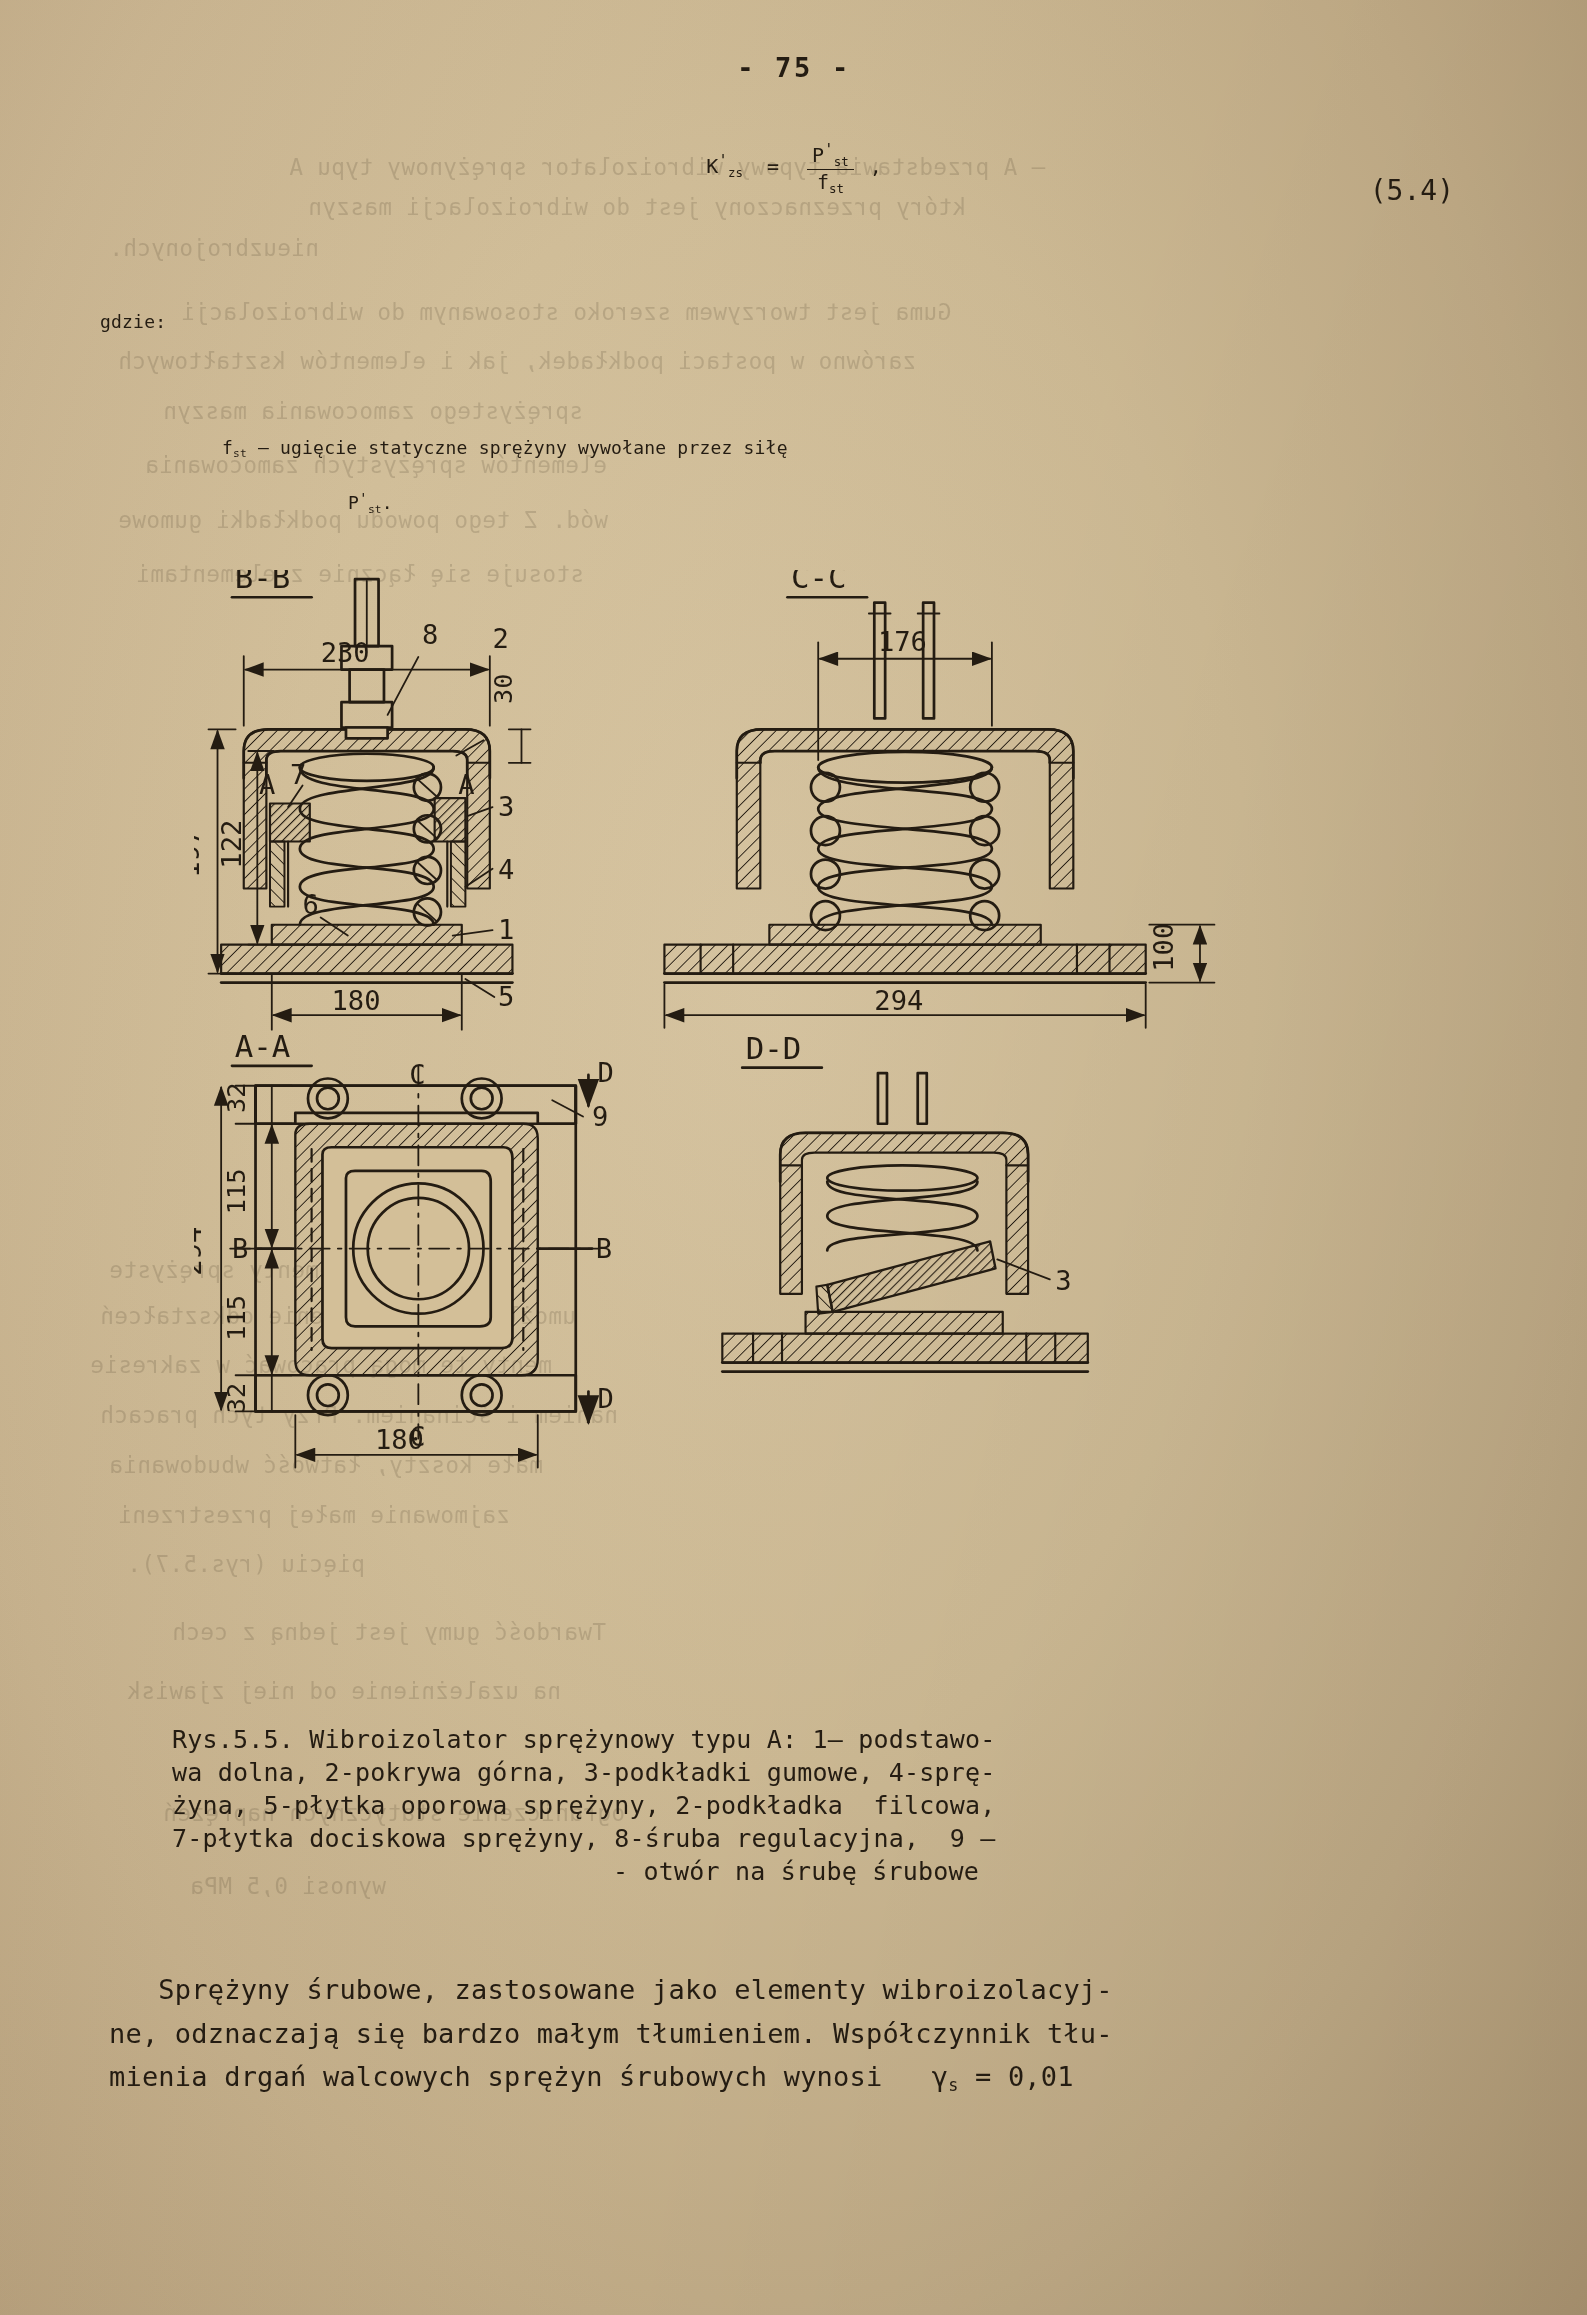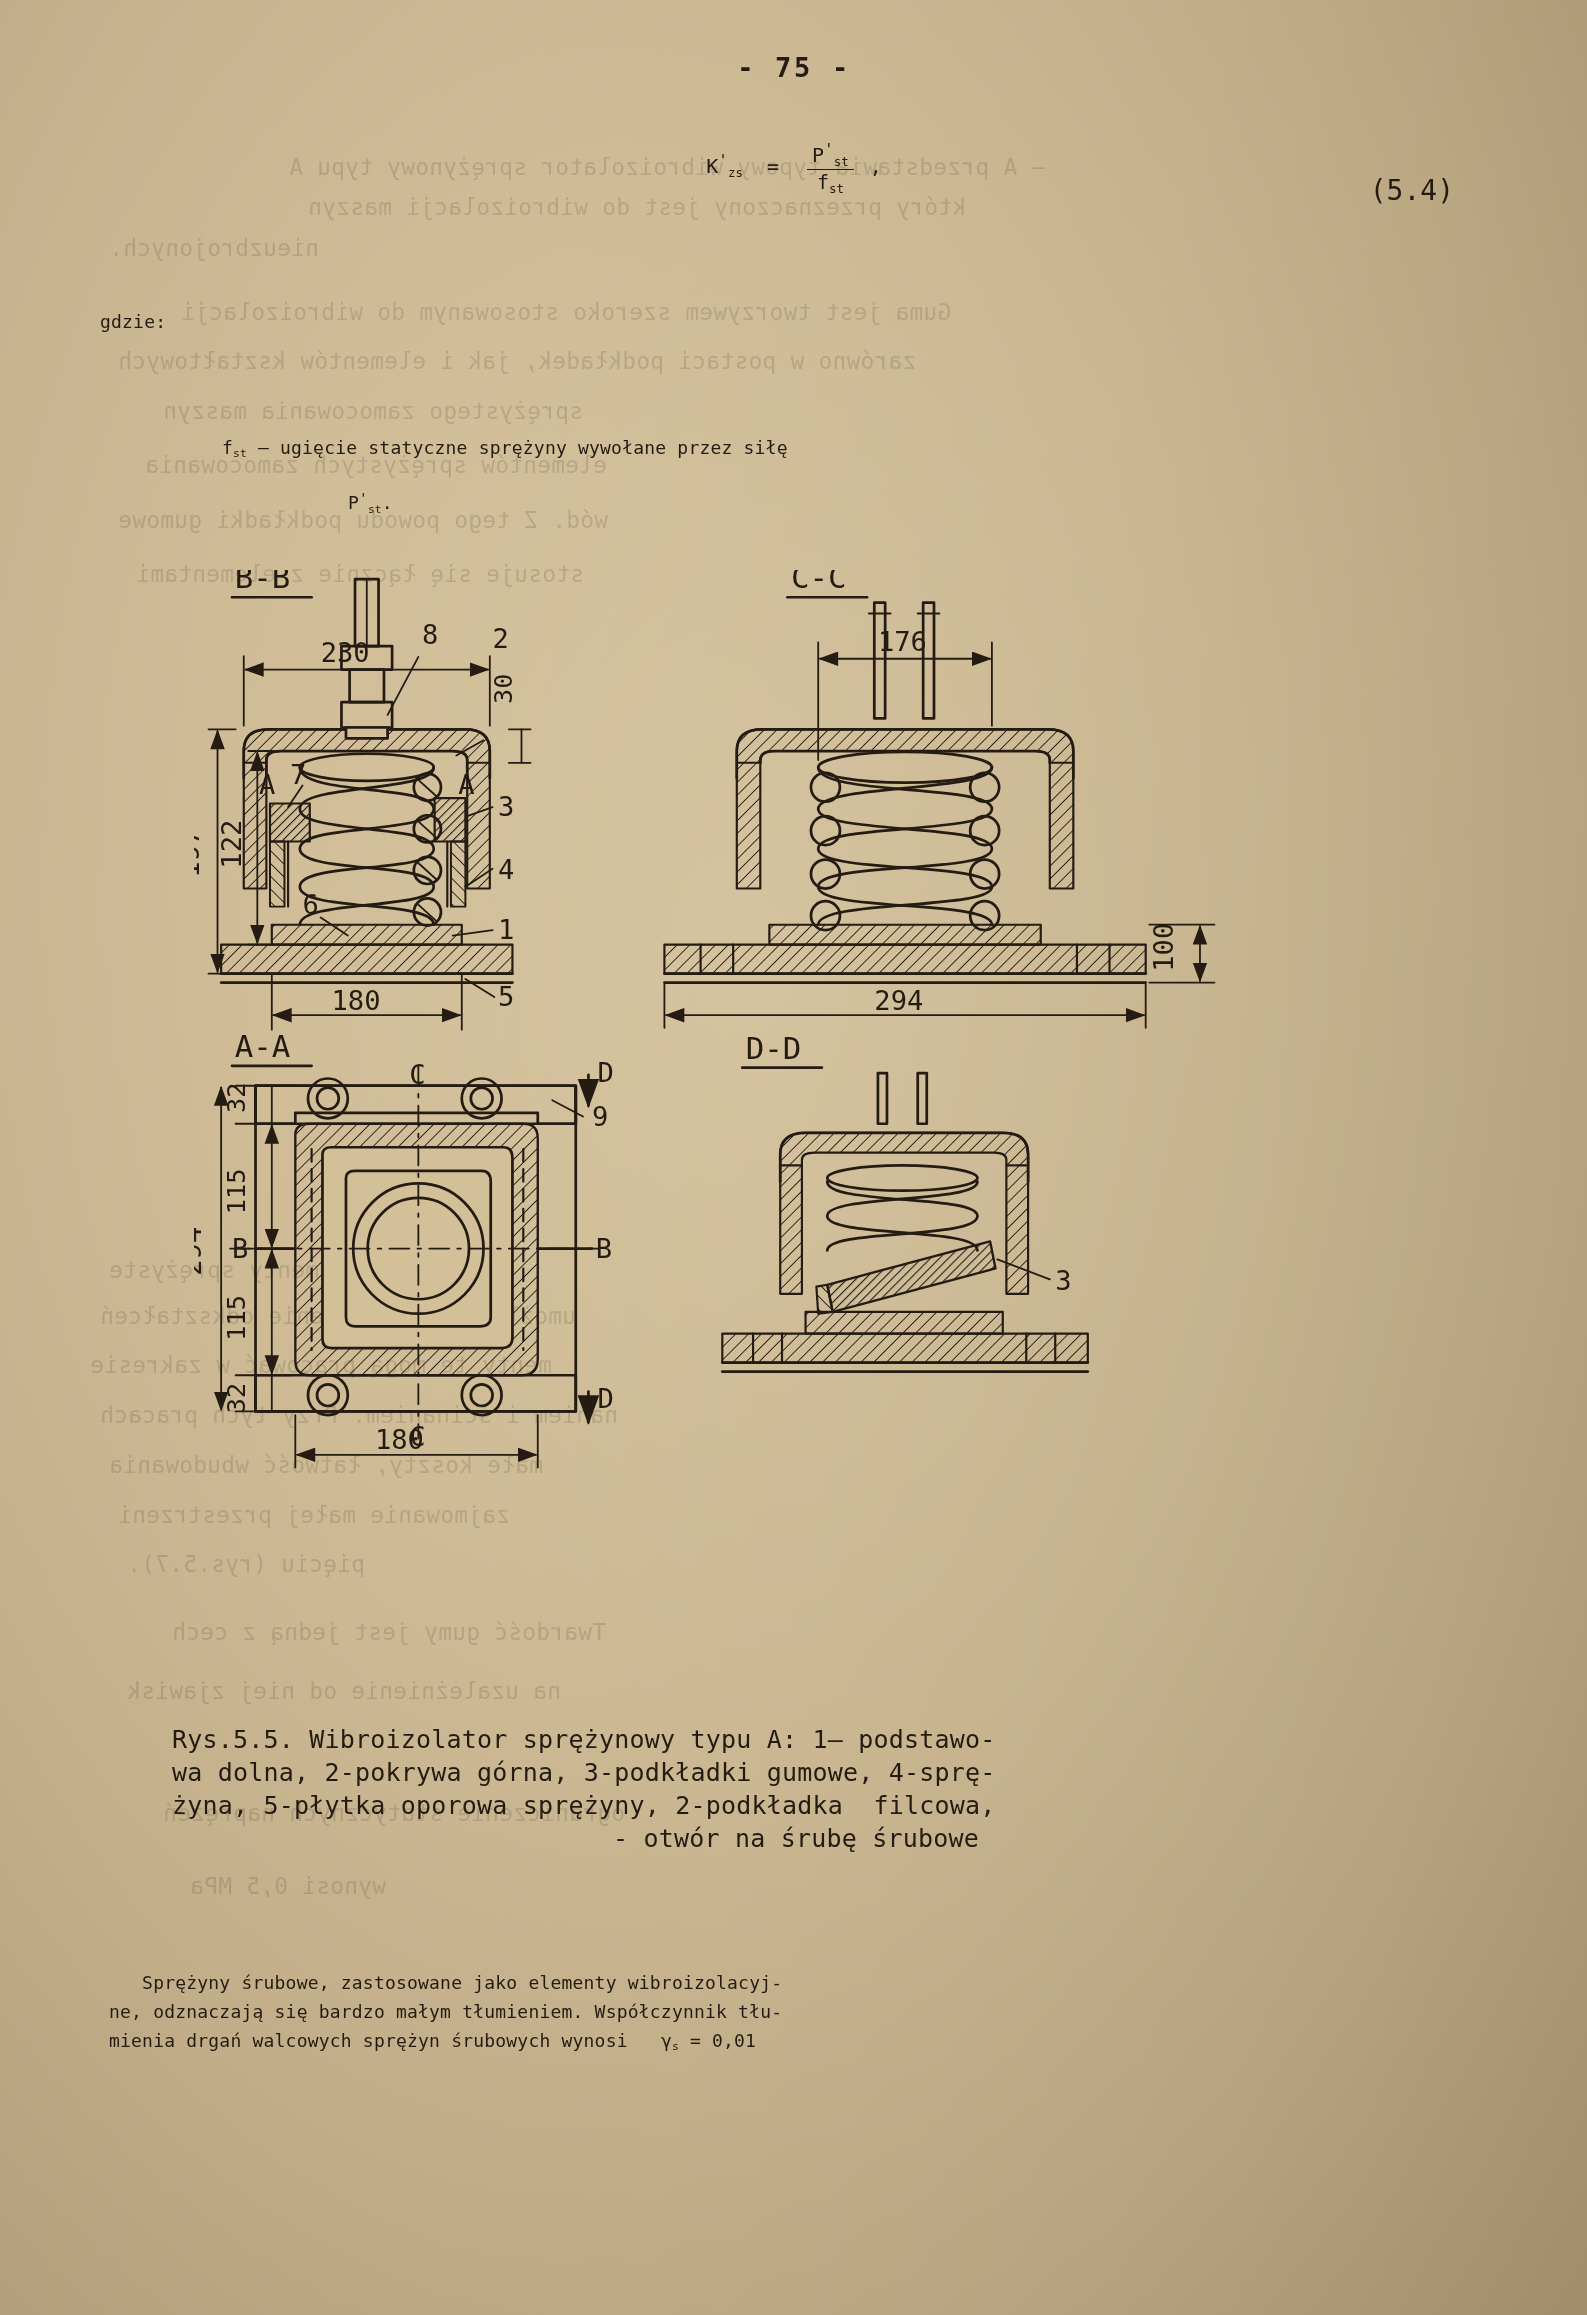--- a/index.html
+++ b/index.html
@@ -109,21 +109,21 @@
     letter-spacing: 0.2px;
   }
   .caption .line { display: block; white-space: pre; }
   .caption .line.center { text-align: center; }
 
   .body-text {
     position: absolute;
     top: 1968px;
     left: 109px;
     width: 1357px;
-    font-size: 18px;
+    font-size: 27px;
     line-height: 1.62;
     letter-spacing: 0.2px;
   }
   .body-text .line { display: block; white-space: pre; }
 </style>
 </head>
 <body>
 
 <div class="page"></div>
 
@@ -484,20 +484,21 @@
         </g>
 
       </g>
     </svg>
   </div>
 
   <div class="caption">
     <span class="line">Rys.5.5. Wibroizolator sprężynowy typu A: 1– podstawo-</span>
     <span class="line">wa dolna, 2-pokrywa górna, 3-podkładki gumowe, 4-sprę-</span>
     <span class="line">żyna, 5-płytka oporowa sprężyny, 2-podkładka  filcowa,</span>
+    <span class="line">7-płytka dociskowa sprężyny, 8-śruba regulacyjna,  9 –</span>
     <span class="line center">- otwór na śrubę śrubowe</span>
   </div>
 
   <div class="body-text">
     <span class="line">   Sprężyny śrubowe, zastosowane jako elementy wibroizolacyj-</span>
     <span class="line">ne, odznaczają się bardzo małym tłumieniem. Współczynnik tłu-</span>
     <span class="line"><span>mienia drgań walcowych sprężyn śrubowych wynosi</span>&nbsp;&nbsp;&nbsp;<span>γ</span><sub>s</sub> <span>= 0,01</span></span>
   </div>
 
 </div>

